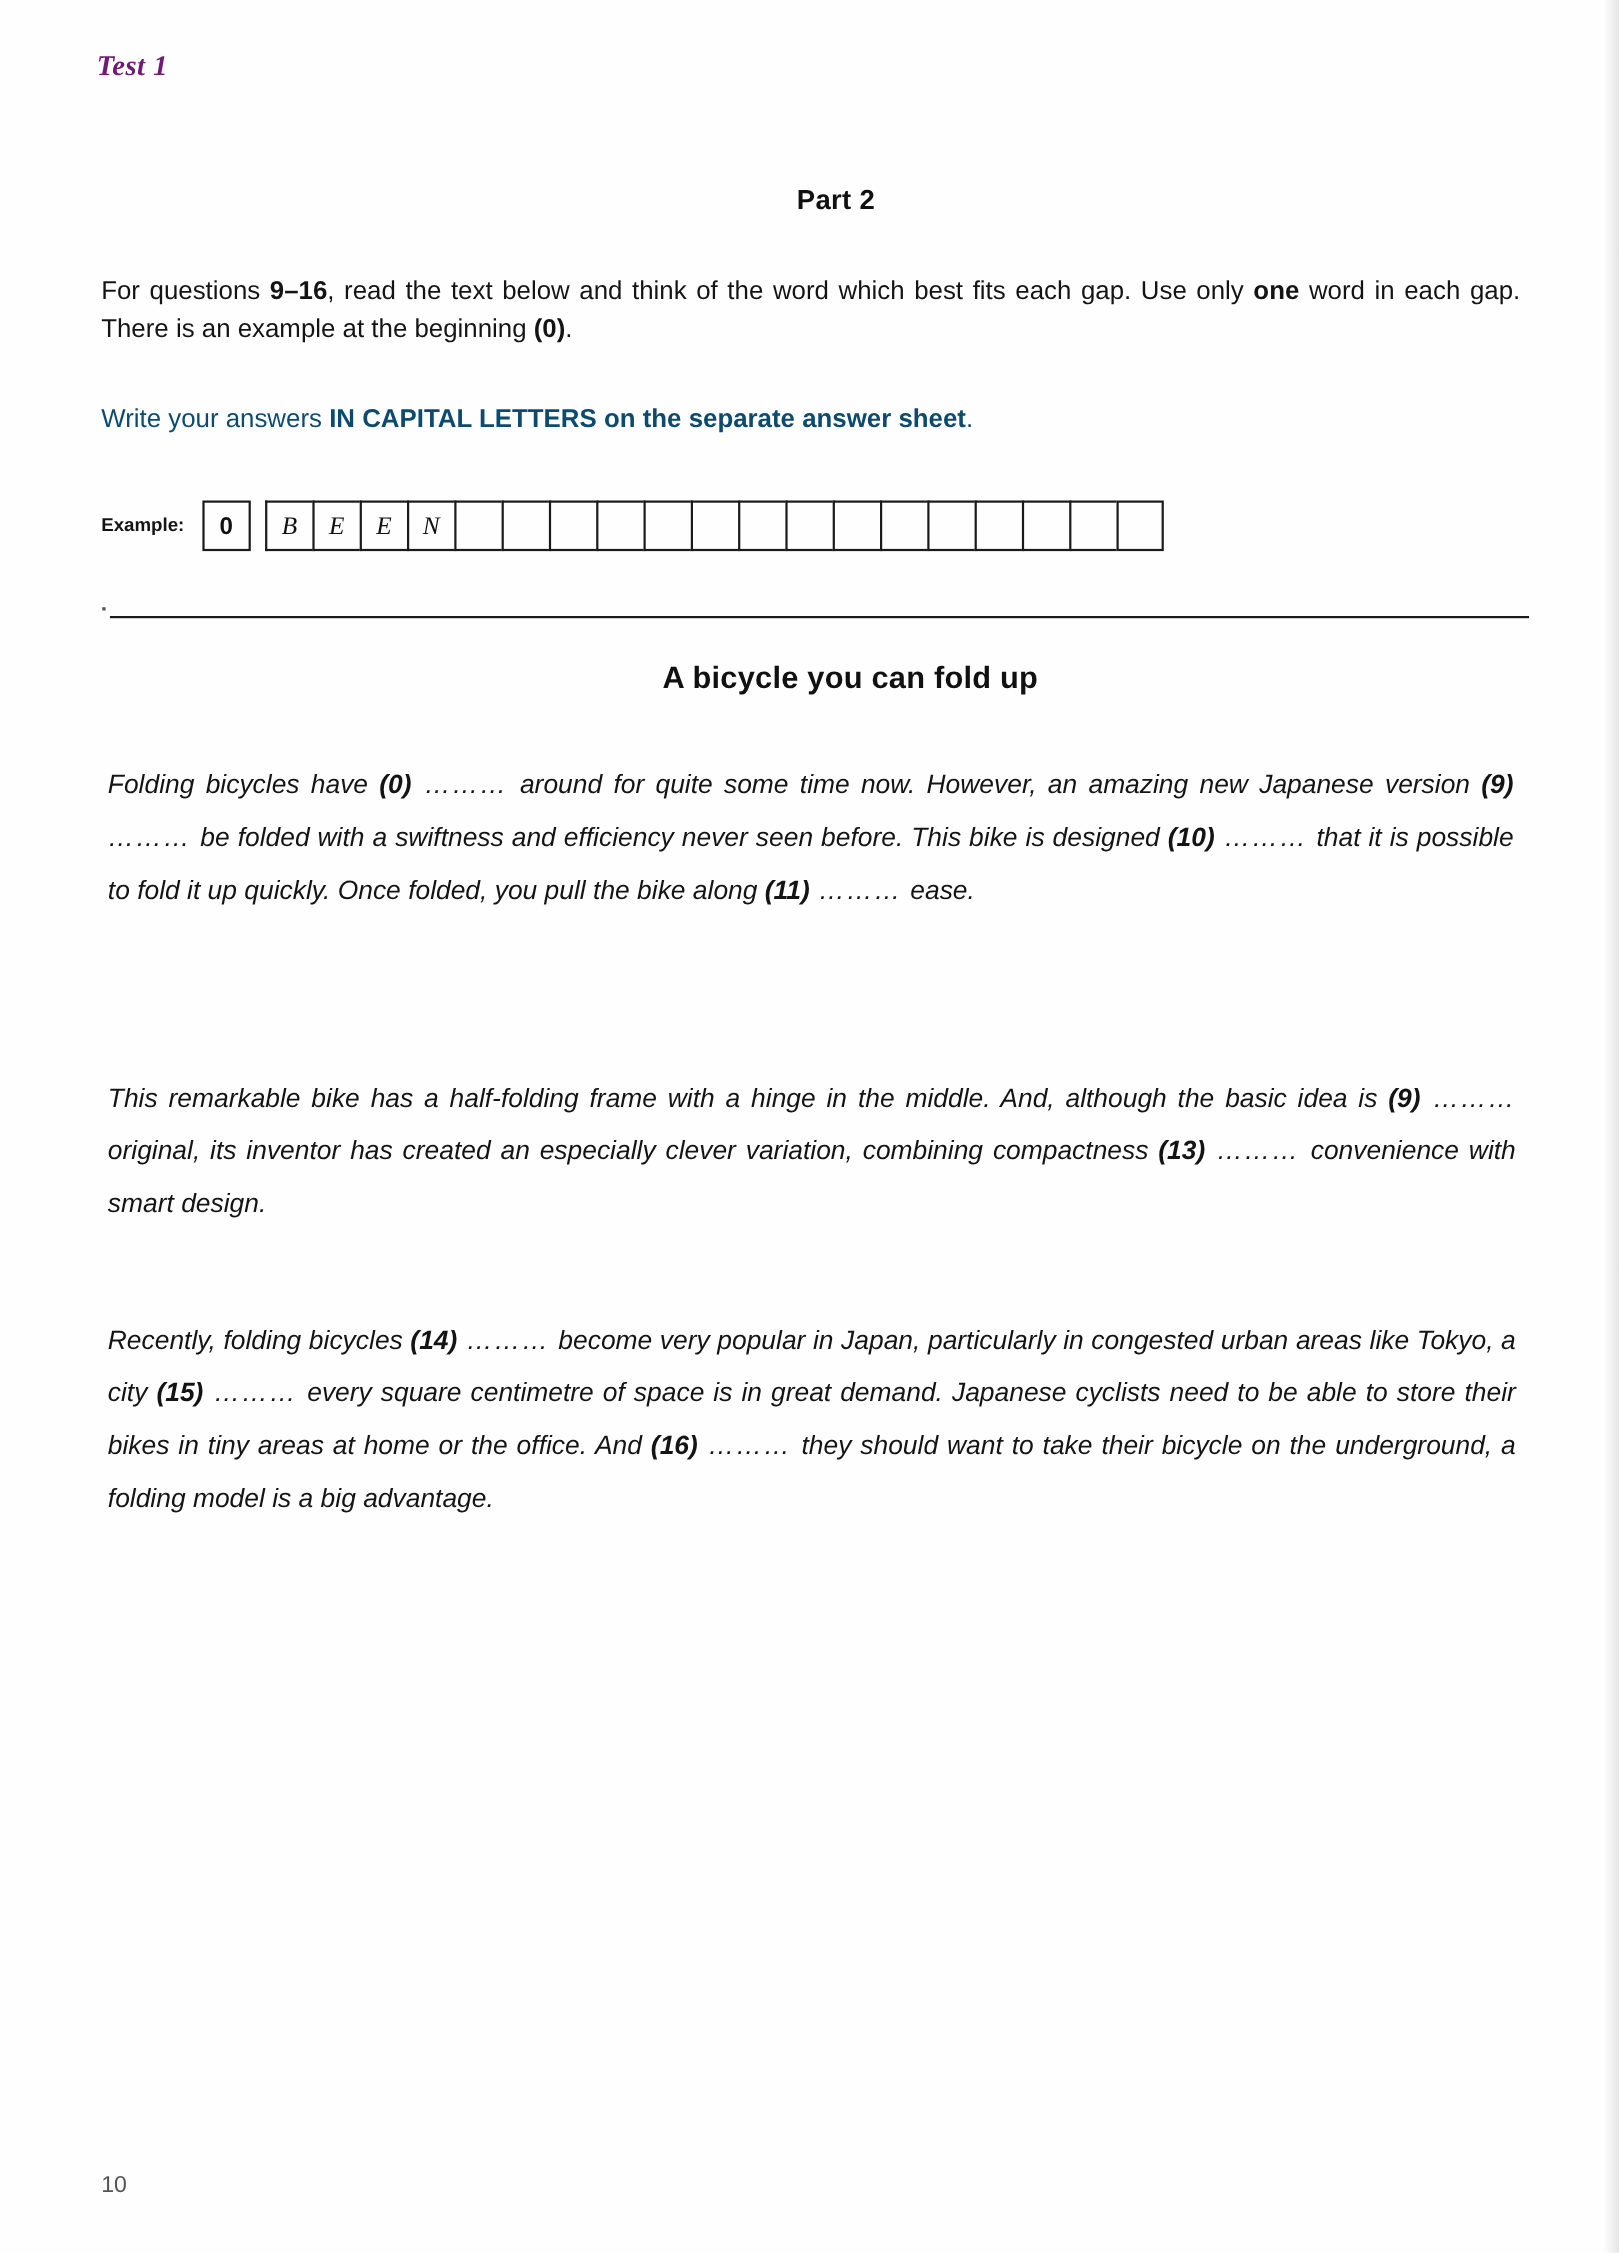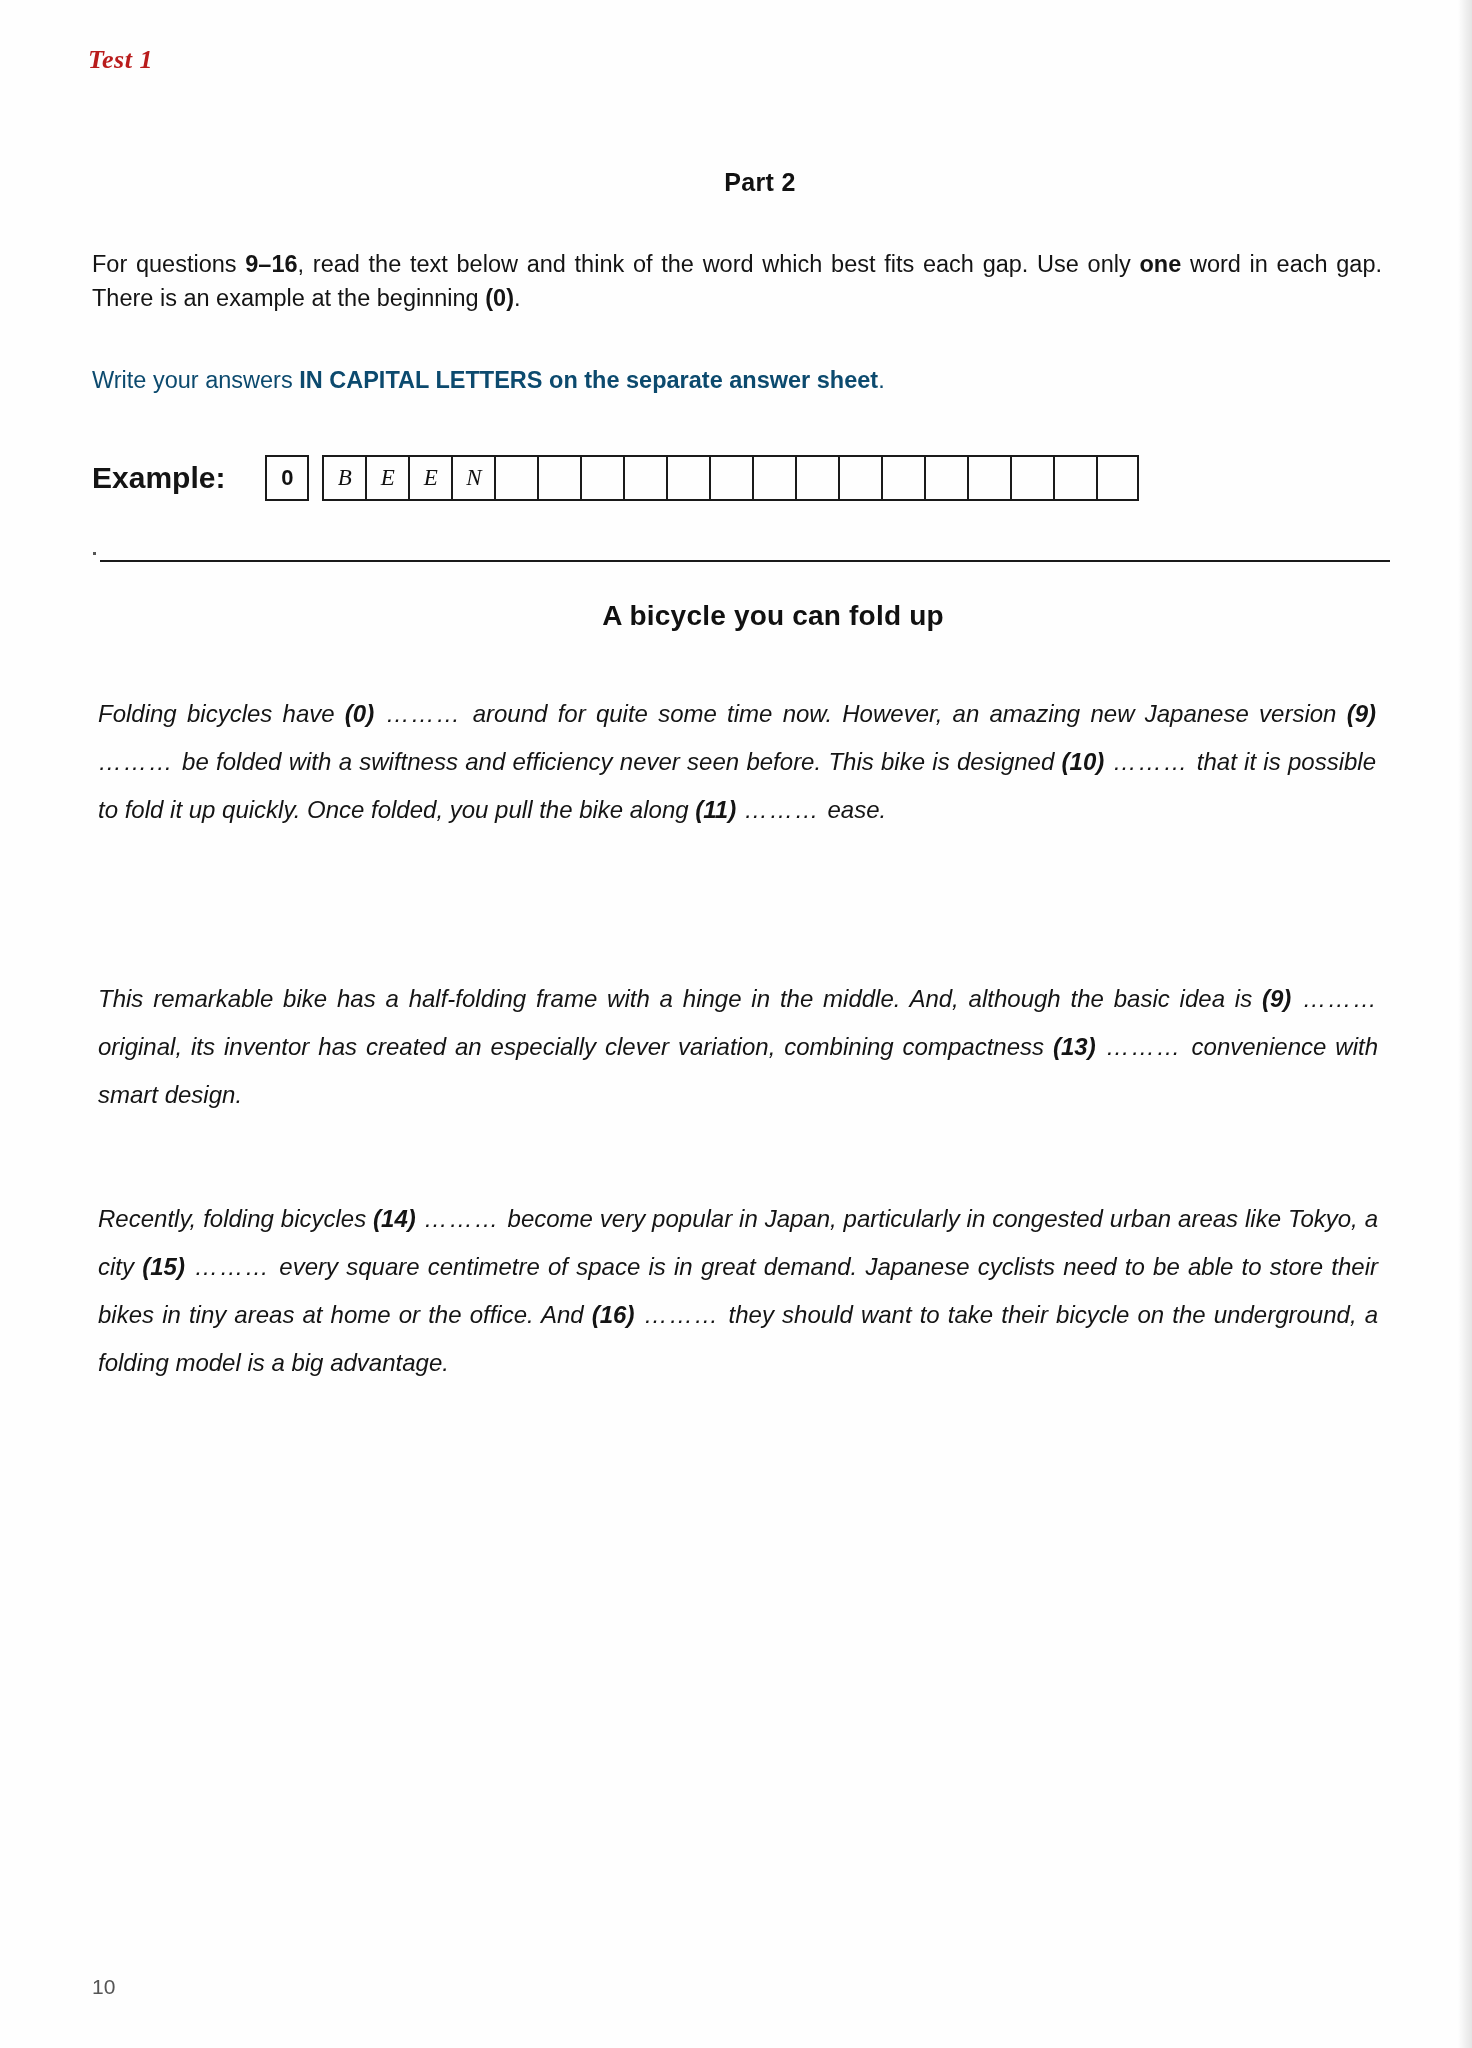--- a/index.html
+++ b/index.html
@@ -26,21 +26,21 @@
   
   .running-head {
     position: absolute;
     left: 88px;
     top: 45px;
     font-family: "Liberation Serif", serif;
     font-style: italic;
     font-size: 26px;
     font-weight: 700;
     letter-spacing: 0.5px;
-    color: #b91c1c;
+    color: #701a75;
   }
 
   .part-title {
     position: absolute;
     top: 168px;
     left: 0;
     width: 1472px;
     text-align: center;
     font-size: 25px;
     font-weight: 700;
@@ -72,23 +72,23 @@
 
   
   .example-row {
     position: absolute;
     left: 92px;
     top: 455px;
     display: flex;
     align-items: center;
   }
   .example-label {
-    font-size: 30px;
-    font-weight: 700;
-    margin-right: 40px;
+    font-size: 17px;
+    font-weight: 700;
+    margin-right: 16px;
     color: #141414;
   }
   .zero-box {
     width: 44px;
     height: 46px;
     border: 2px solid #1a1a1a;
     display: flex;
     align-items: center;
     justify-content: center;
     font-size: 22px;

